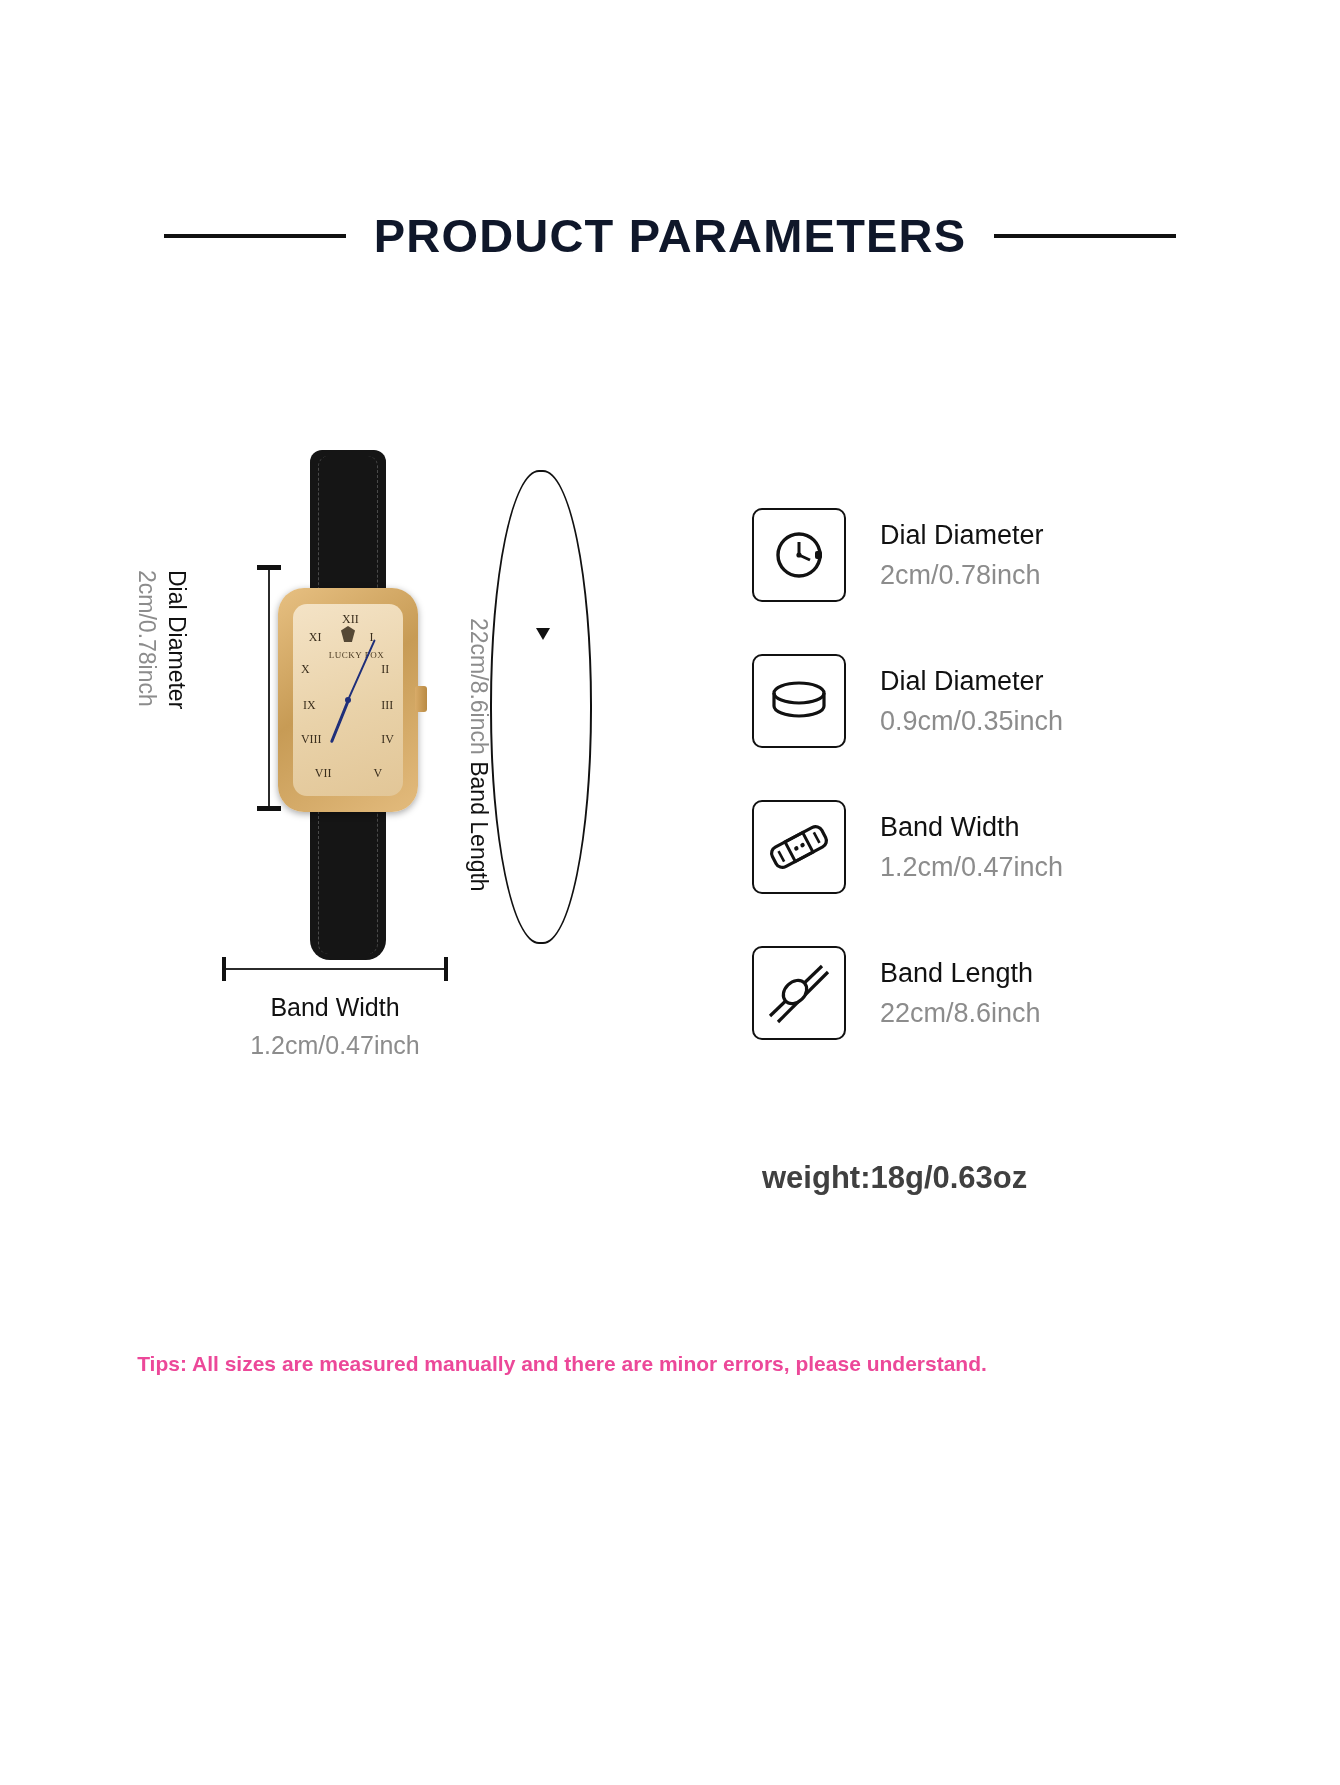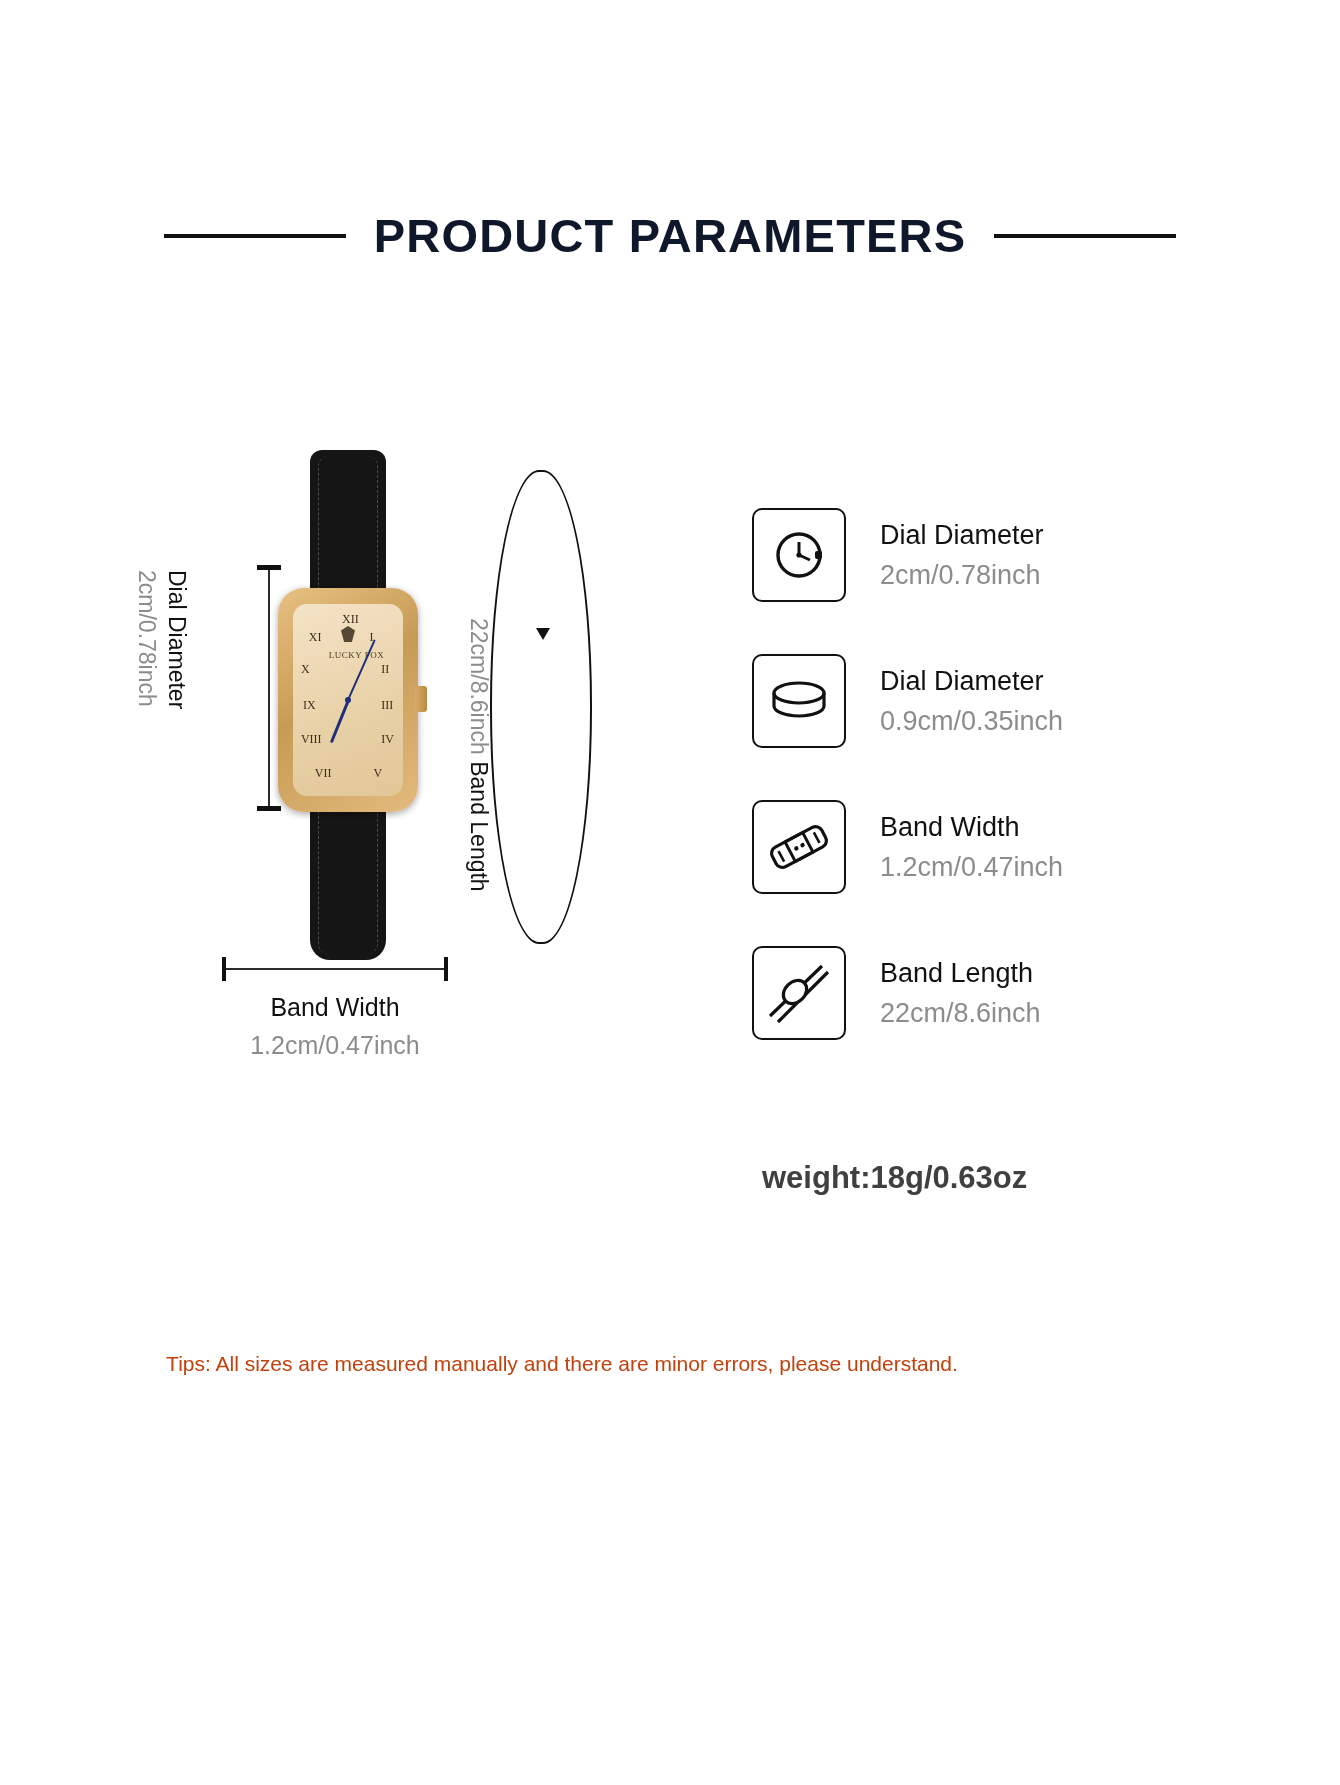--- a/index.html
+++ b/index.html
@@ -306,22 +306,22 @@
   }
 
   
   .tips {
     position: absolute;
     left: 0;
     top: 1352px;
     width: 1124px;
     text-align: center;
     font-size: 21px;
-    font-weight: normal;
-    color: #c2410c;
+    font-weight: bold;
+    color: #ec4899;
   }
 </style>
 </head>
 <body>
 
 <div class="title-row">
   <div class="title-rule"></div>
   <div class="title-text">PRODUCT PARAMETERS</div>
   <div class="title-rule"></div>
 </div>

